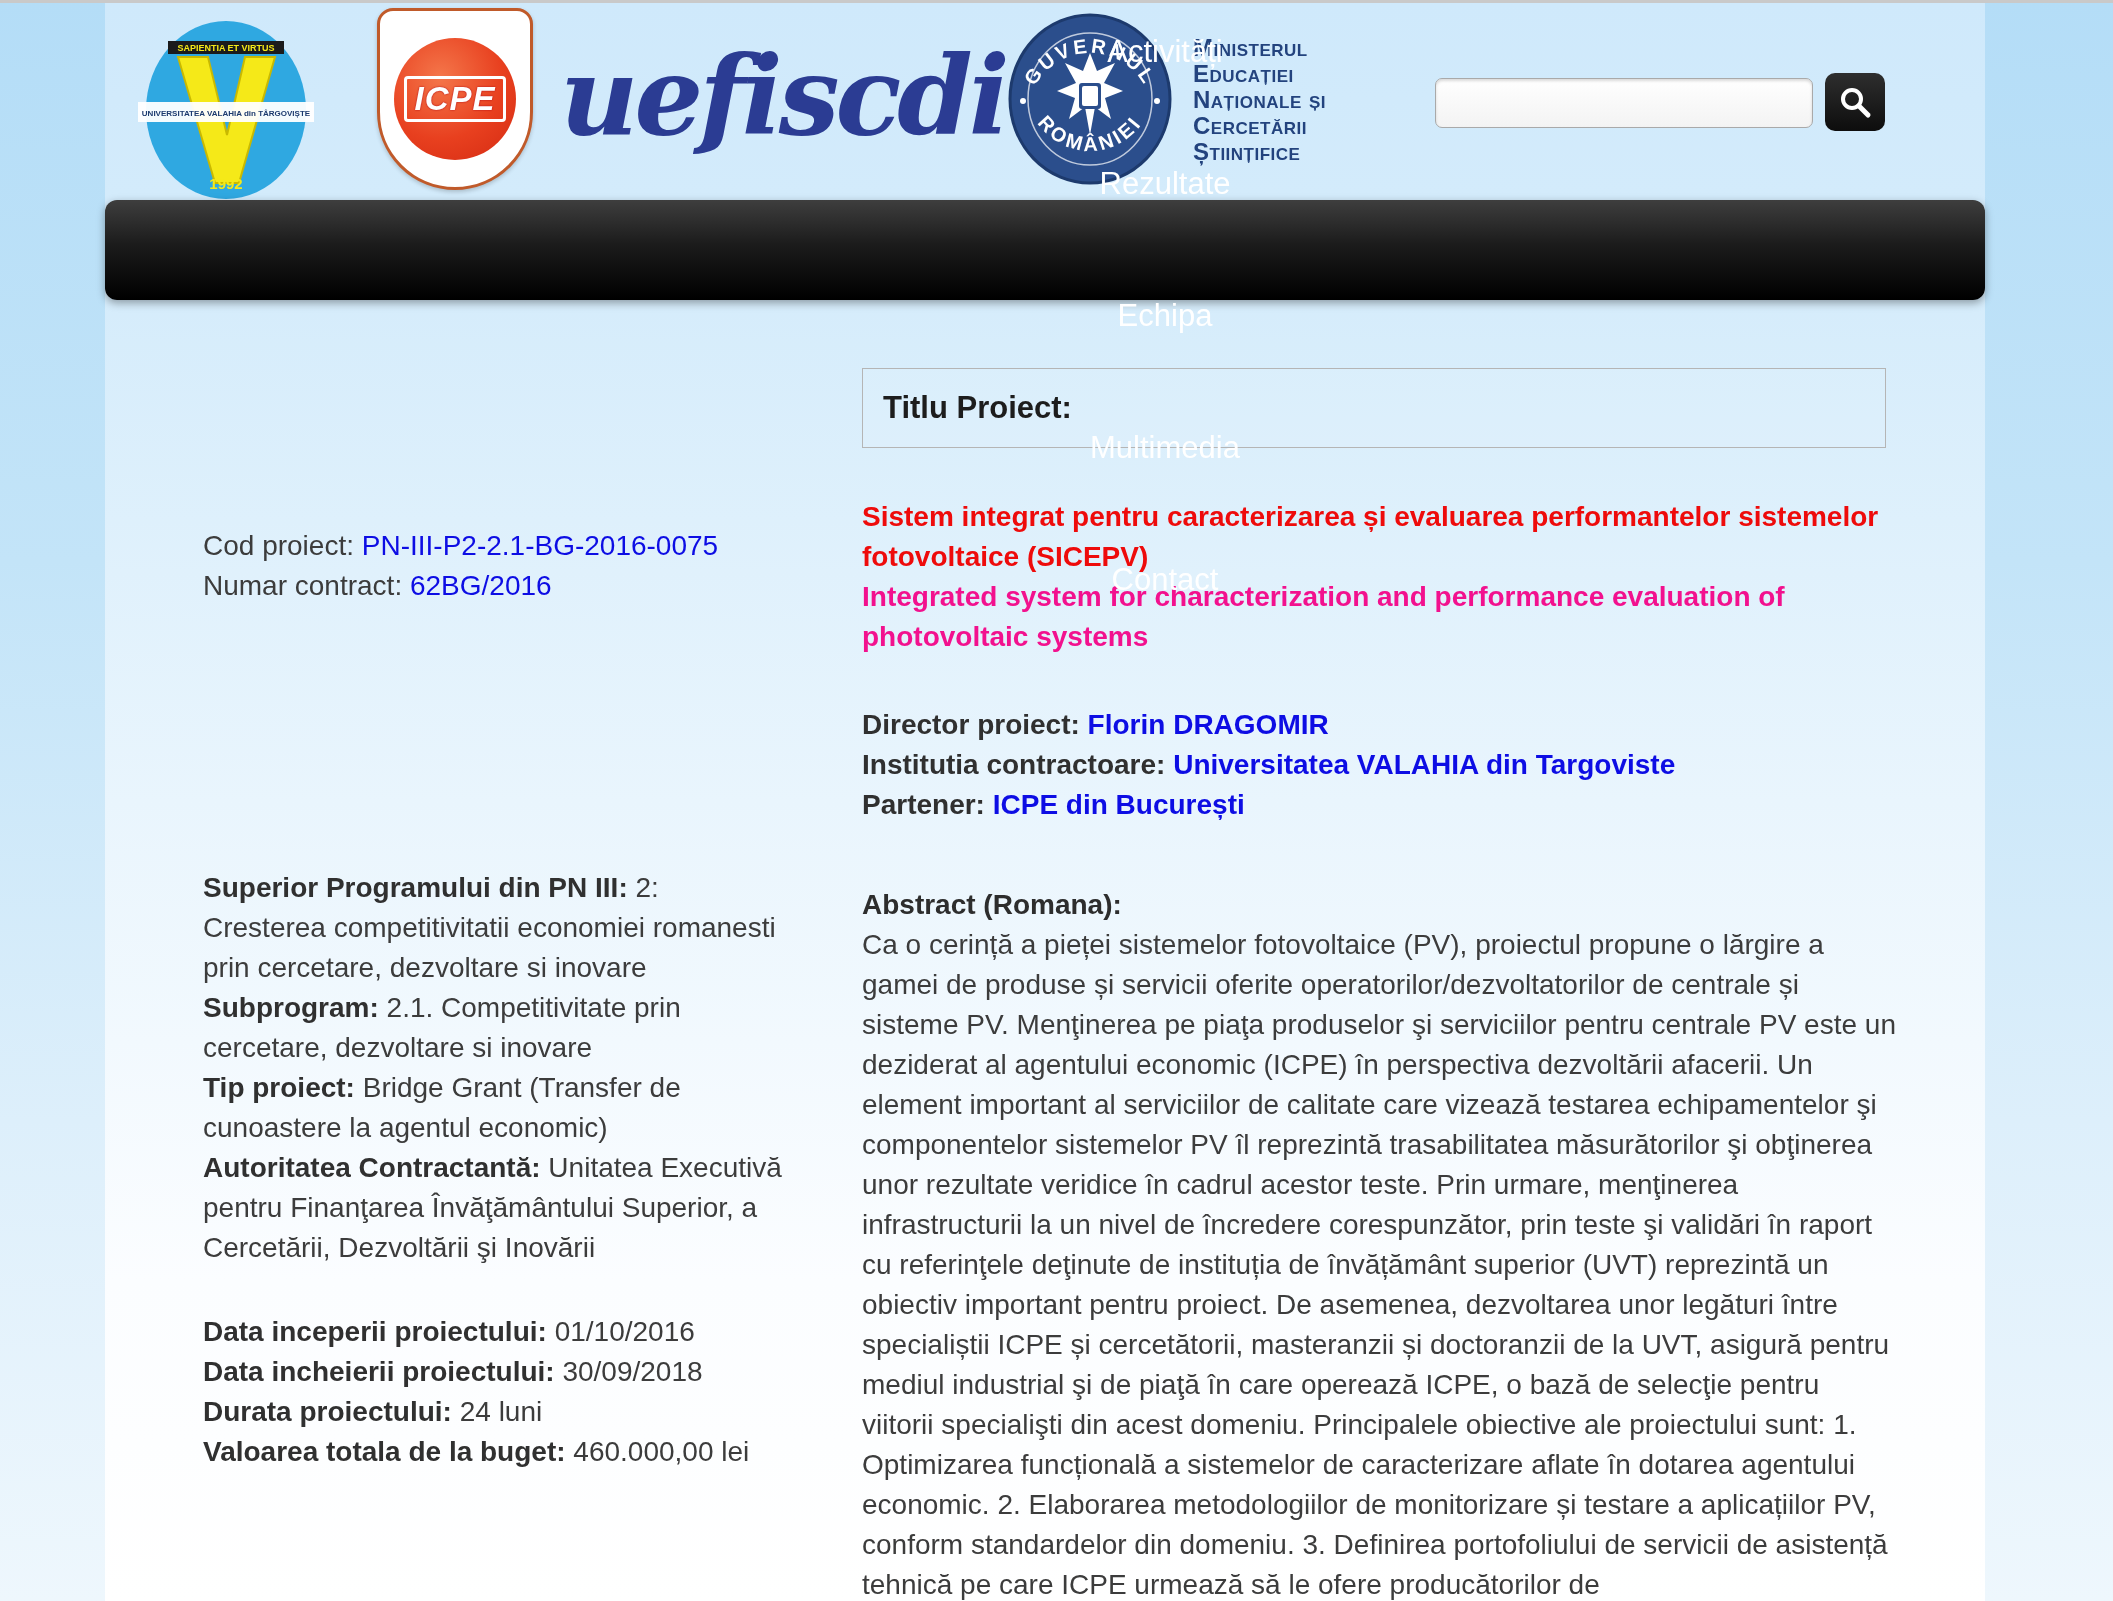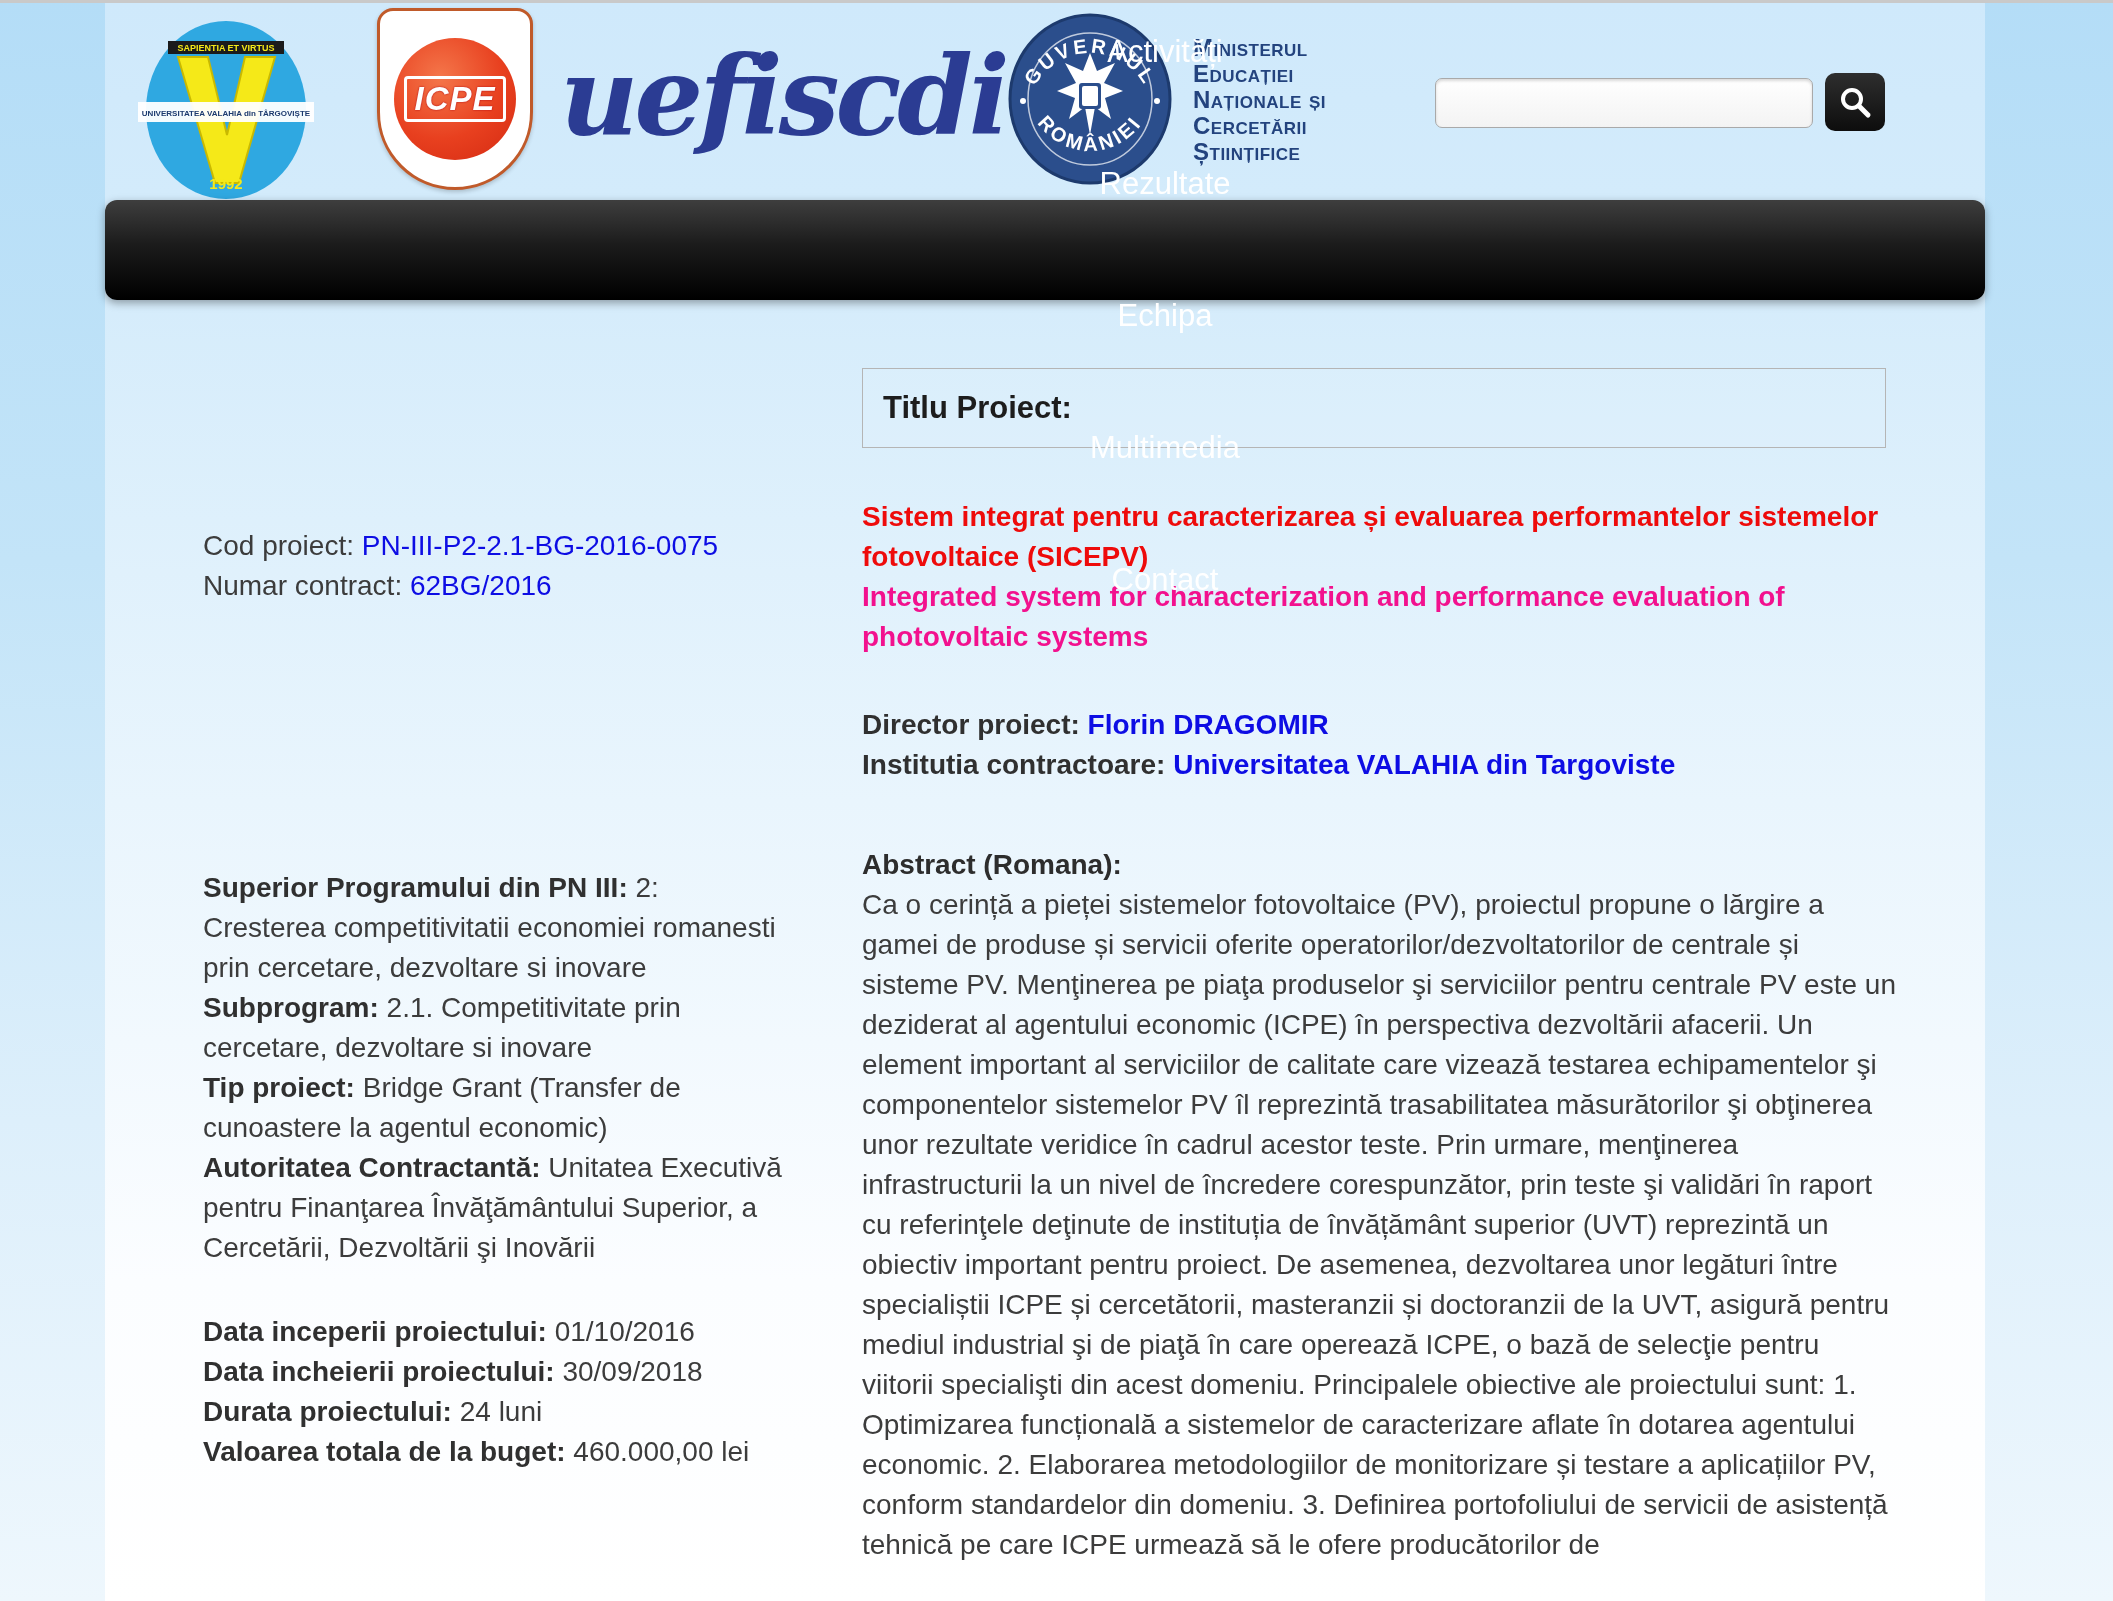--- a/index.html
+++ b/index.html
@@ -189,20 +189,21 @@
       <div class="title-box">
         <span>Titlu Proiect:</span>
       </div>
 
       <div class="title-ro">Sistem integrat pentru caracterizarea și evaluarea performantelor sistemelor fotovoltaice (SICEPV)</div>
       <div class="title-en">Integrated system for characterization and performance evaluation of photovoltaic systems</div>
 
       <div class="director-block">
         <div class="txt"><span class="bold">Director proiect: </span><span class="blue-bold">Florin DRAGOMIR</span></div>
         <div class="txt"><span class="bold">Institutia contractoare: </span><span class="blue-bold">Universitatea VALAHIA din Targoviste</span></div>
+        <div class="txt"><span class="bold">Partener: </span><span class="blue-bold">ICPE din București</span></div>
       </div>
 
       <div class="abstract-head">Abstract (Romana):</div>
       <div class="abstract-body">Ca o cerință a pieței sistemelor fotovoltaice (PV), proiectul propune o lărgire a gamei de produse și servicii oferite operatorilor/dezvoltatorilor de centrale și sisteme PV. Menţinerea pe piaţa produselor şi serviciilor pentru centrale PV este un deziderat al agentului economic (ICPE) în perspectiva dezvoltării afacerii. Un element important al serviciilor de calitate care vizează testarea echipamentelor şi componentelor sistemelor PV îl reprezintă trasabilitatea măsurătorilor şi obţinerea unor rezultate veridice în cadrul acestor teste. Prin urmare, menţinerea infrastructurii la un nivel de încredere corespunzător, prin teste şi validări în raport cu referinţele deţinute de instituția de învățământ superior (UVT) reprezintă un obiectiv important pentru proiect. De asemenea, dezvoltarea unor legături între specialiștii ICPE și cercetătorii, masteranzii și doctoranzii de la UVT, asigură pentru mediul industrial şi de piaţă în care operează ICPE, o bază de selecţie pentru viitorii specialişti din acest domeniu. Principalele obiective ale proiectului sunt: 1. Optimizarea funcțională a sistemelor de caracterizare aflate în dotarea agentului economic. 2. Elaborarea metodologiilor de monitorizare și testare a aplicațiilor PV, conform standardelor din domeniu. 3. Definirea portofoliului de servicii de asistență tehnică pe care ICPE urmează să le ofere producătorilor de</div>
 
     </div>
   </div>
 </div>
 
 </body></html>

